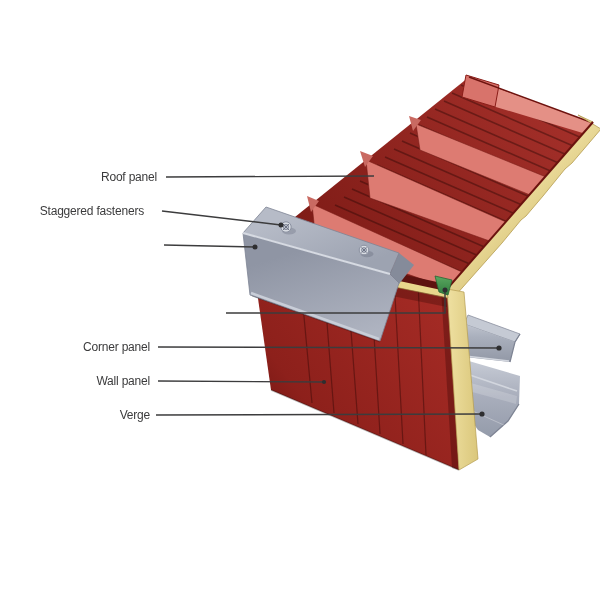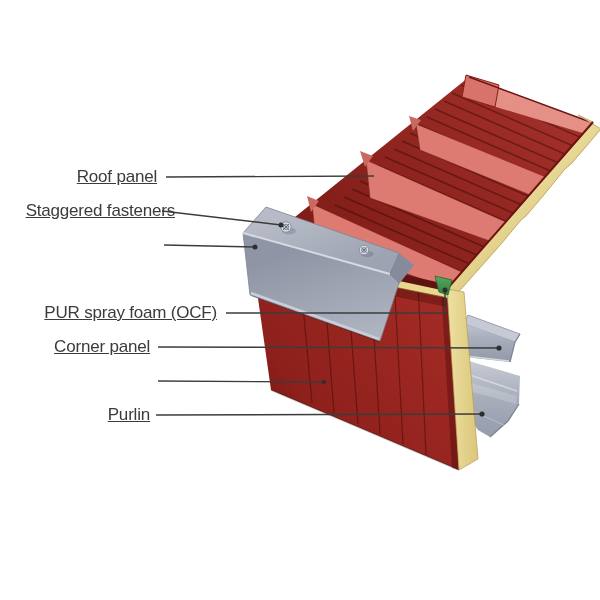--- a/index.html
+++ b/index.html
@@ -3,22 +3,22 @@
 <meta charset="utf-8">
 <style>
   html,body { margin:0; padding:0; background:#ffffff; }
   .stage {
     position:relative; width:600px; height:600px; background:#ffffff;
     font-family:"Liberation Sans", sans-serif; overflow:hidden;
   }
   .stage svg { position:absolute; left:0; top:0; }
   .lbl {
     position:absolute; text-align:right; white-space:nowrap;
-    font-size:17px; line-height:22px; font-weight:500;
-    color:#3b3b3c; letter-spacing:-0.2px;text-decoration:underline;
+    font-size:12px; line-height:22px; font-weight:500;
+    color:#3b3b3c; letter-spacing:-0.2px;
   }
   .stria { stroke:rgba(40,6,4,0.42); stroke-width:1.6; }
   .joint { stroke:rgba(60,10,8,0.50); stroke-width:1.2; }
   .leader { stroke-width:1.4; fill:none; }
   .stripe-edge { stroke:rgba(120,30,24,0.55); stroke-width:1; }
 </style>
 </head>
 <body>
 
 <div class="stage">
@@ -189,17 +189,17 @@
       <circle cx="281" cy="225" r="2.5"></circle>
       <circle cx="255" cy="247" r="2.5"></circle>
       <circle cx="445" cy="290" r="2.5"></circle>
       <circle cx="499" cy="348" r="2.6"></circle>
       <circle cx="324" cy="382" r="2.1"></circle>
       <circle cx="482" cy="414" r="2.6"></circle>
     </g>
   </svg>
 
   <div class="lbl" style="right:443px; top:166px;">Roof panel</div>
-  <div class="lbl" style="right:425px; top:200px;">Staggered fasteners</div>
-  <div class="lbl" style="right:383px; top:302px;">PUR spray foam (OCF)</div>
+  <div class="lbl" style="right:456px; top:200px;">Staggered fasteners</div>
   <div class="lbl" style="right:450px; top:336px;">Corner panel</div>
-  <div class="lbl" style="right:450px; top:404px;">Purlin</div>
+  <div class="lbl" style="right:450px; top:370px;">Wall panel</div>
+  <div class="lbl" style="right:450px; top:404px;">Verge</div>
 </div>
 
 </body></html>

